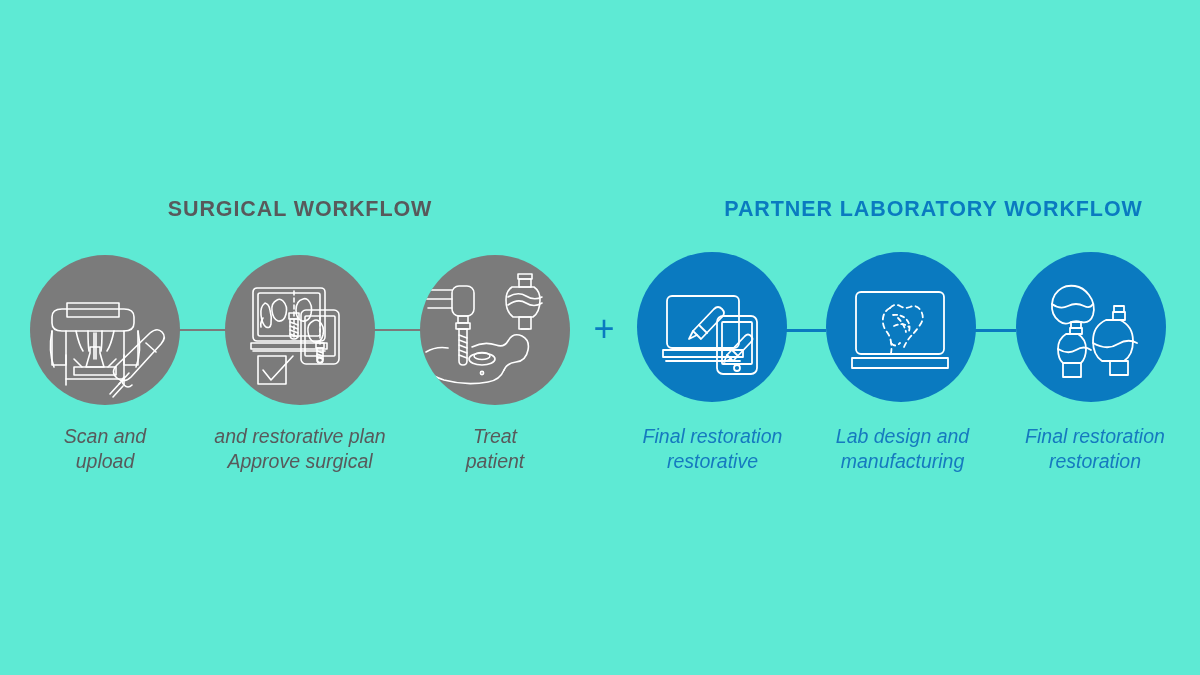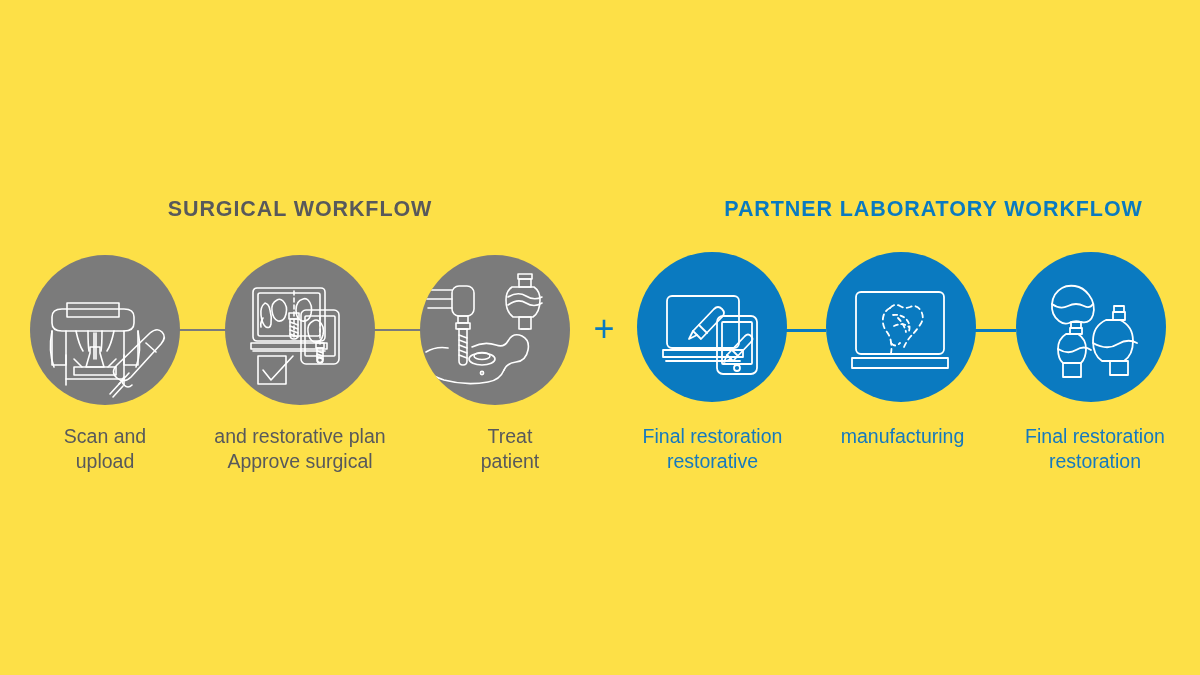--- a/index.html
+++ b/index.html
@@ -12,21 +12,21 @@
     width: 1200px;
     height: 675px;
     overflow: hidden;
     font-family: "Liberation Sans", sans-serif;
     -webkit-font-smoothing: antialiased;
   }
   #canvas {
     position: relative;
     width: 1200px;
     height: 675px;
-    background: #fde047;
+    background: #5eead4;
   }
 
   
   .wf-heading {
     position: absolute;
     font-family: "Liberation Sans", sans-serif;
     font-size: 21.5px;
     font-weight: bold;
     letter-spacing: 0.9px;
     white-space: nowrap;
@@ -109,27 +109,28 @@
 
   
   .caption {
     position: absolute;
     top: 424px;
     text-align: center;
     font-family: "Liberation Sans", sans-serif;
     font-size: 19.5px;
     line-height: 25px;
     font-weight: normal;
+    font-style: italic;
   }
   .caption.gray { color: #58595b; }
   .caption.blue { color: #1579bf; }
 
   #cap-1 { left: 15px;   width: 180px; }
   #cap-2 { left: 185px;  width: 230px; }
-  #cap-3 { left: 430px;  width: 160px; }
+  #cap-3 { left: 415px;  width: 160px; }
   #cap-4 { left: 615px;  width: 195px; }
   #cap-5 { left: 810px;  width: 185px; }
   #cap-6 { left: 1000px; width: 190px; }
 
   .caption .ln { display: block; }
 </style>
 </head>
 <body>
 
 <div id="canvas">
@@ -347,20 +348,21 @@
     <span class="ln">Treat</span>
     <span class="ln">patient</span>
   </div>
 
   <div class="caption blue" id="cap-4">
     <span class="ln">Final restoration</span>
     <span class="ln">restorative</span>
   </div>
 
   <div class="caption blue" id="cap-5">
+    <span class="ln">Lab design and</span>
     <span class="ln">manufacturing</span>
   </div>
 
   <div class="caption blue" id="cap-6">
     <span class="ln">Final restoration</span>
     <span class="ln">restoration</span>
   </div>
 
 </div>
 

